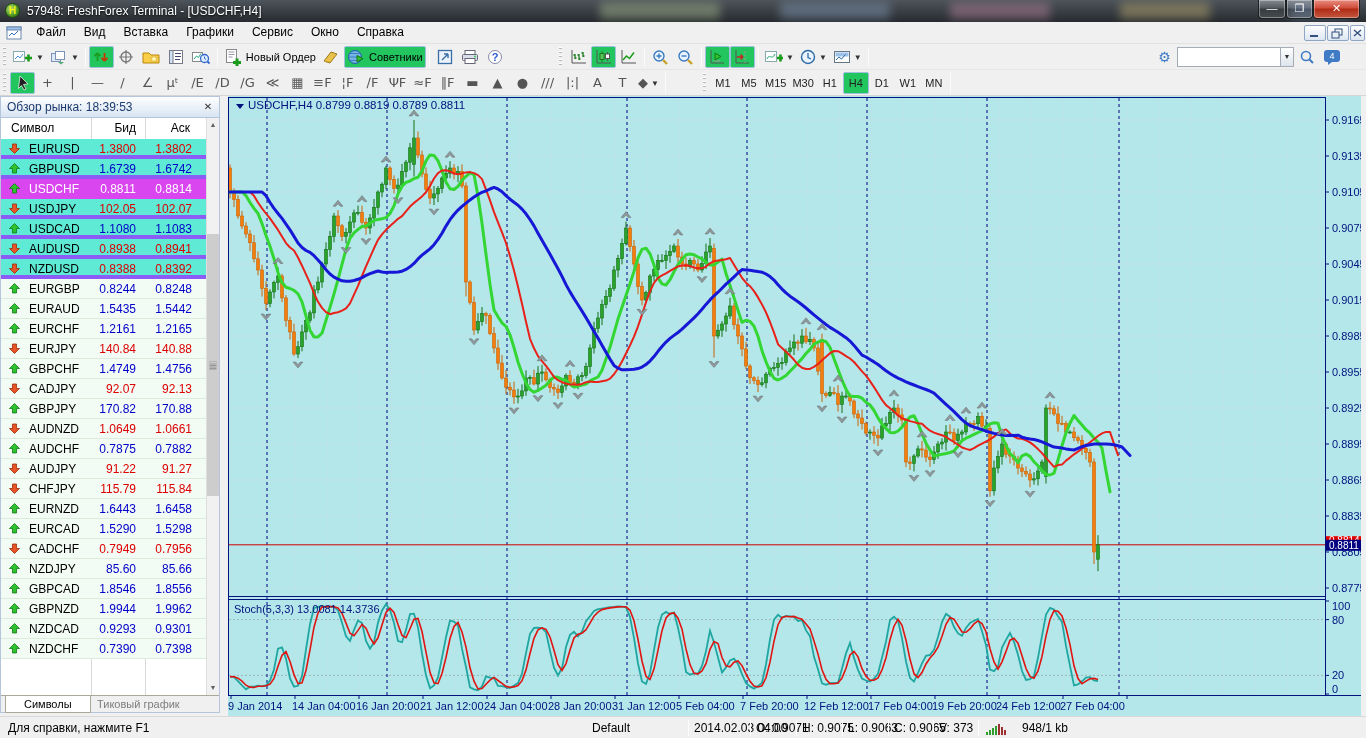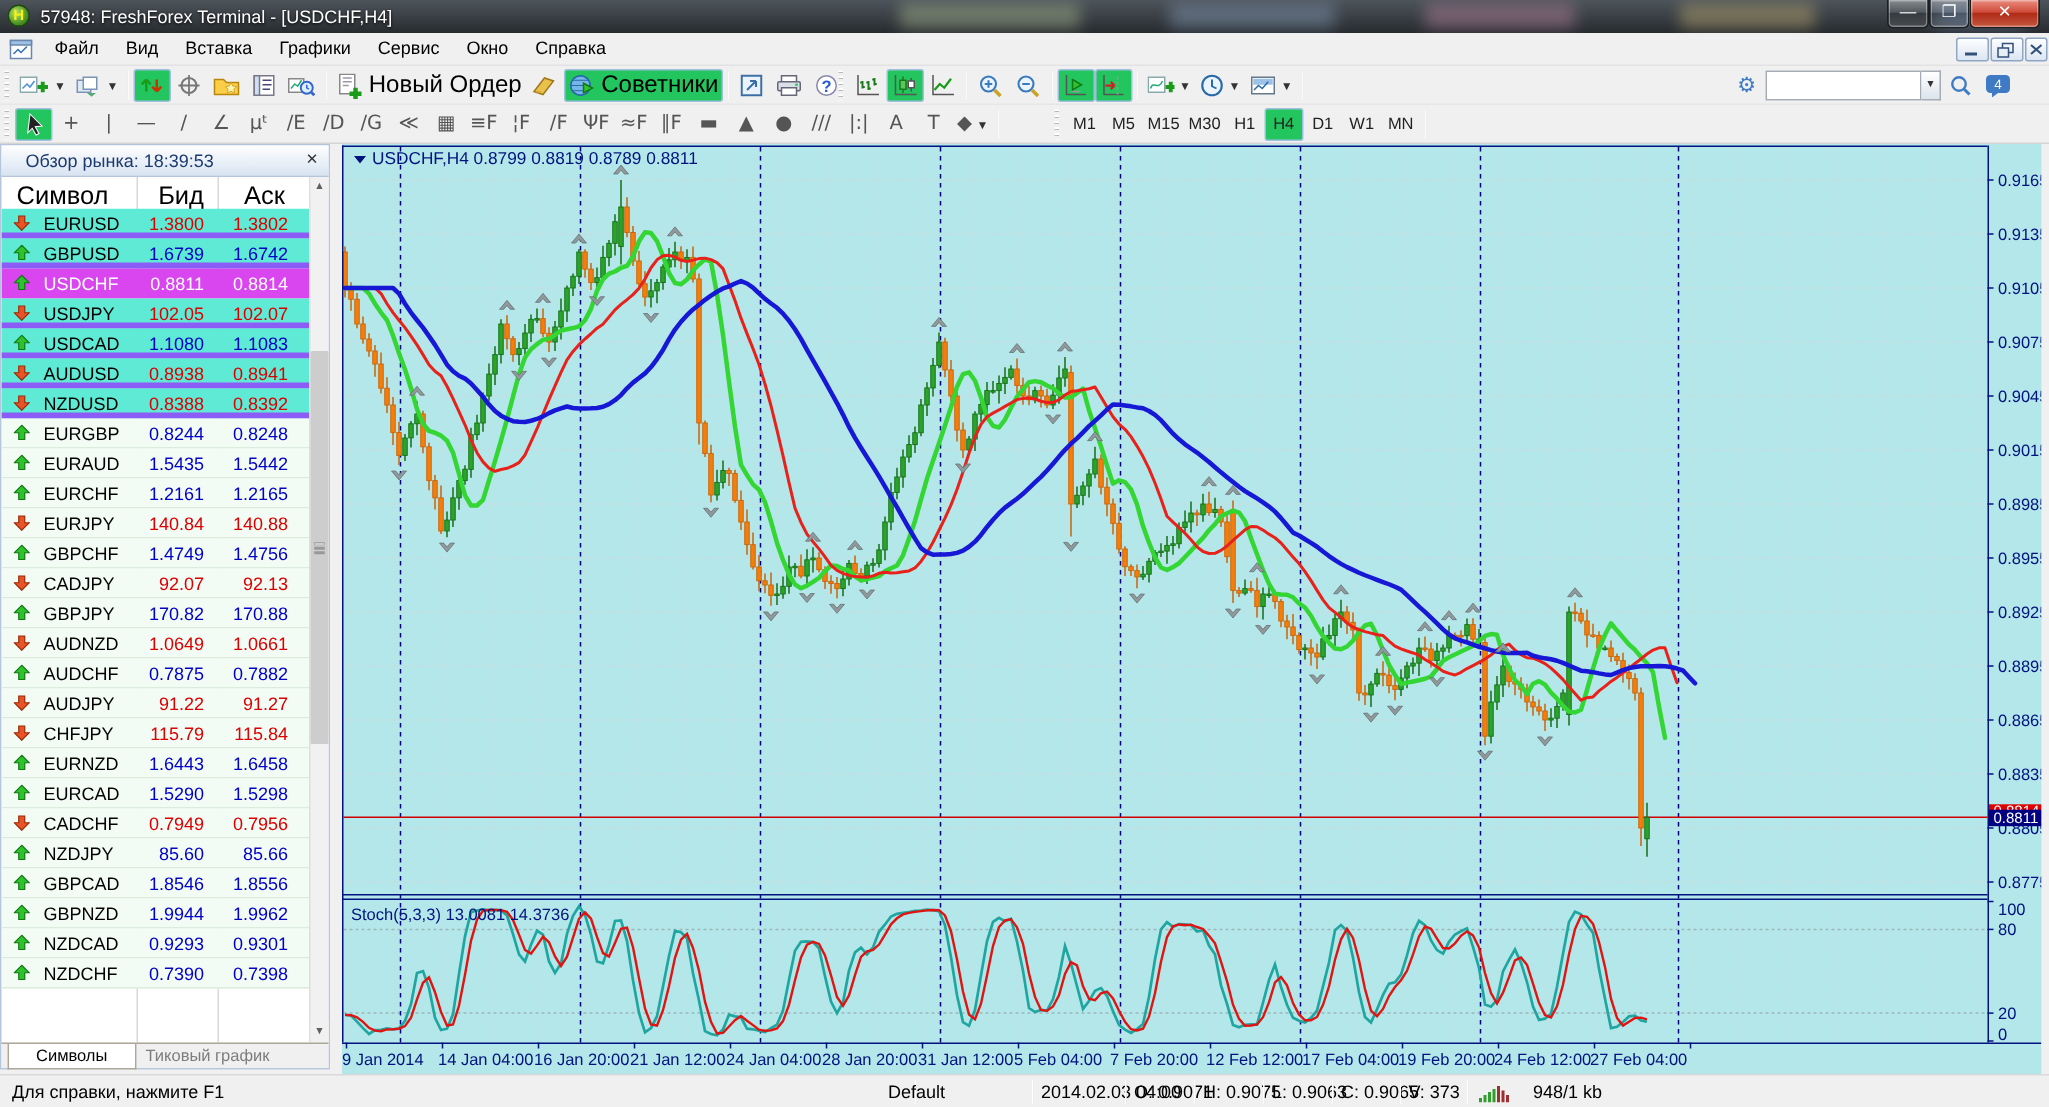--- a/index.html
+++ b/index.html
@@ -19,33 +19,33 @@
 .mdi{position:absolute;top:3px;width:22px;height:16px;background:linear-gradient(#FDFEFF,#DCE6F2);border:1px solid #8EA6C4;border-radius:2px;text-align:center}
 
 .tbrow{position:absolute;left:0;width:1366px;height:26px;background:#F0F0F0}
 #toolbar1{top:44px;border-bottom:1px solid #E6E6E6}
 #toolbar2{top:70px;border-bottom:1px solid #D5D5D5}
 .tgroup{position:absolute;top:0;height:26px;display:flex;align-items:center}
 .grip{width:5px;height:20px;margin:0 3px 0 2px;background:repeating-linear-gradient(#fff 0 1px,#b9b9b9 1px 2px,transparent 2px 4px);background-size:3px 100%;background-repeat:no-repeat;background-position:1px 0}
 .tsep{width:1px;height:20px;background:#D2D2D2;border-right:1px solid #FBFBFB;margin:0 3px}
 .tbtn{height:22px;min-width:25px;padding:0 2px;display:flex;align-items:center;justify-content:center;border:1px solid transparent;border-radius:2px;color:#444;white-space:nowrap}
 .tbtn.pressed{background:#22c55e;border-color:#9ebfde}
-.tbtn .lbl{margin-left:4px;font-size:16px;color:#000}
+.tbtn .lbl{margin-left:4px;font-size:11px;color:#000}
 .tbtn .dd{margin-left:3px;font-size:8px;color:#333}
 .tbtn svg{display:block}
 .glyph{font-family:"DejaVu Sans",sans-serif;font-size:13px;color:#555;line-height:16px}
 #tf-group .tbtn{min-width:26px;font-size:11px;color:#222;justify-content:center}
 #search-box{display:flex;align-items:center;height:22px}
 #search-input{width:104px;height:20px;border:1px solid #A5ACB5;background:#fff;font-size:11px;padding:0 3px}
 #search-dd{width:13px;height:20px;border:1px solid #A5ACB5;border-left:none;background:linear-gradient(#fff,#dde4ec);font-size:7px;text-align:center;line-height:18px;color:#333}
 
 #mw{position:absolute;left:0;top:96px;width:220px;height:617px;background:#fff;border:1px solid #B5C6DC}
-#mw-header{position:absolute;left:0;top:0;width:218px;height:21px;background:linear-gradient(#FEFEFE,#D8E4F2);border-bottom:1px solid #B5C6DC;color:#1d3a70;padding:3px 0 0 16px;font-size:12px}
+#mw-header{position:absolute;left:0;top:0;width:218px;height:21px;background:linear-gradient(#FEFEFE,#D8E4F2);border-bottom:1px solid #B5C6DC;color:#1d3a70;padding:3px 0 0 6px;font-size:12px}
 #mw-close{position:absolute;right:4px;top:3px;width:14px;height:14px;text-align:center;line-height:13px;font-size:10px;color:#333}
-#mw-colhead{position:absolute;left:0;top:21px;width:205px;height:37px;border-bottom:1px solid #D0D0D0;font-size:17px}
+#mw-colhead{position:absolute;left:0;top:21px;width:205px;height:37px;border-bottom:1px solid #D0D0D0;font-size:12px}
 #mw-colhead span{position:absolute;top:3px}
 .colsep{position:absolute;top:21px;width:1px;background:#D8D8D8}
 #mw-rows{position:absolute;left:0;top:42px;width:205px;height:556px;overflow:hidden}
 .mwrow{position:relative;width:205px;height:20px;font-size:12px}
 .mwrow .sym{position:absolute;left:28px;top:3px;color:#000}
 .mwrow .bid{position:absolute;right:70px;top:3px}
 .mwrow .ask{position:absolute;right:14px;top:3px}
 .mwrow.zgreen{background:#5eead4;border-bottom:4px solid #8b5cf6}
 .mwrow.zwhite{background:#F3FBF5;border-bottom:1px solid #DCEBDC}
 .mwrow.sel{background:#d946ef}

